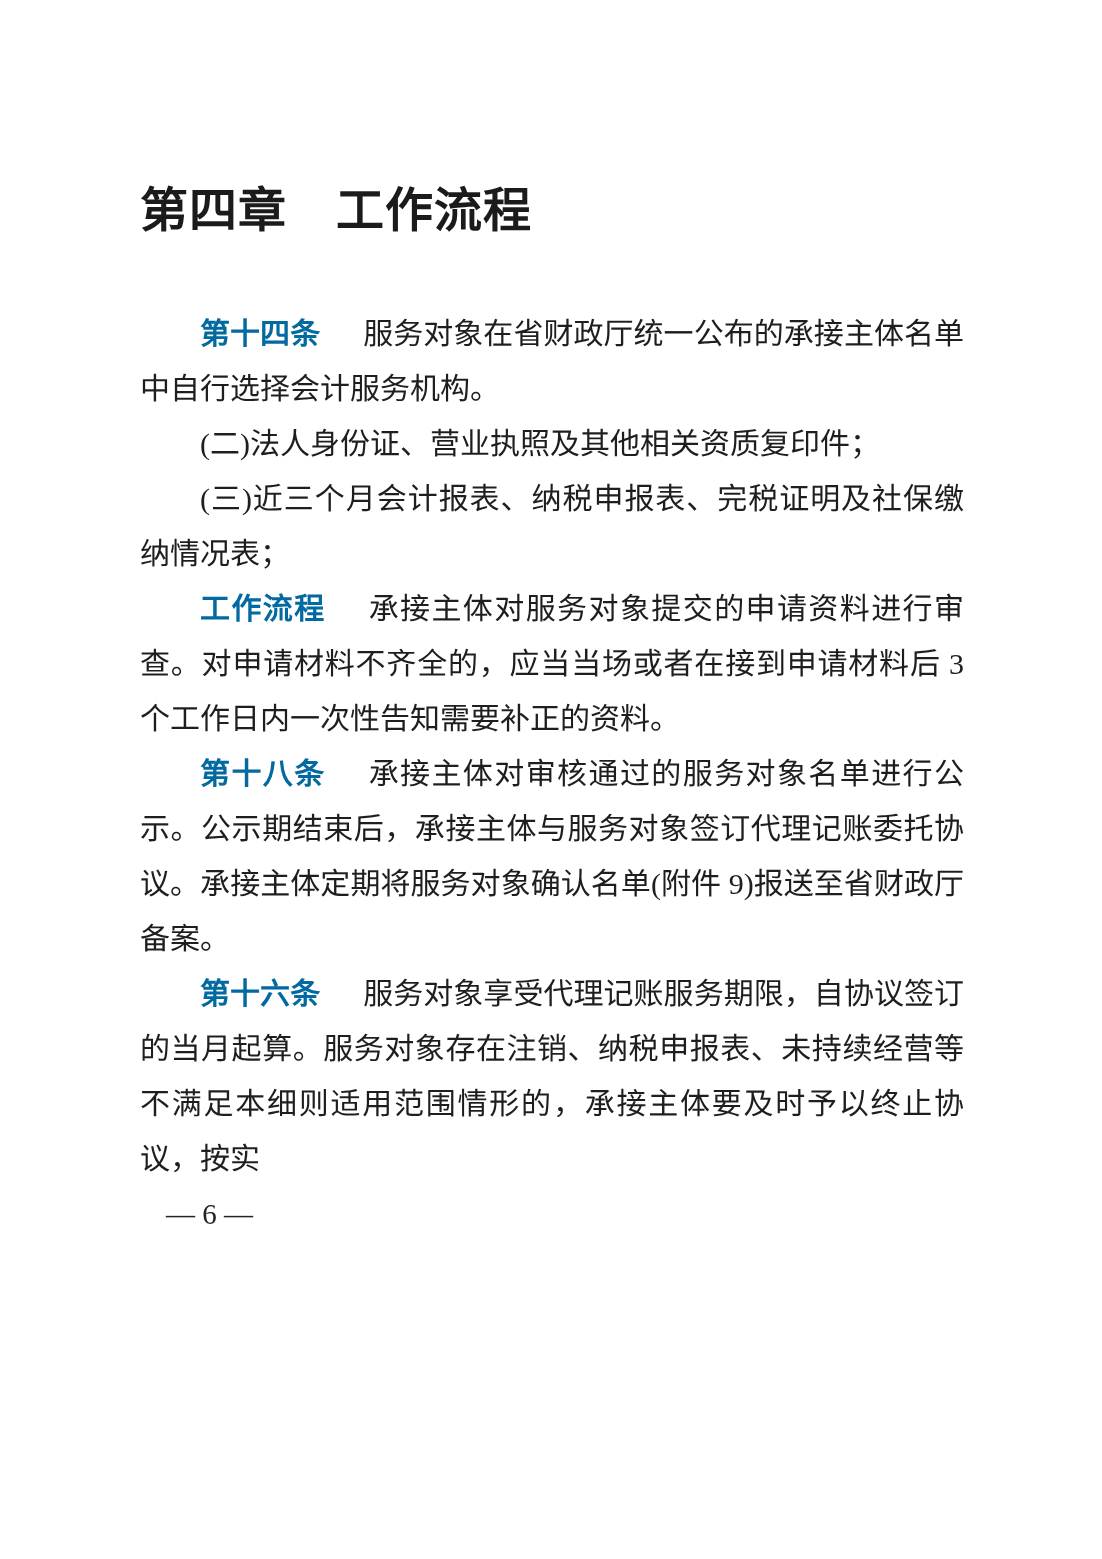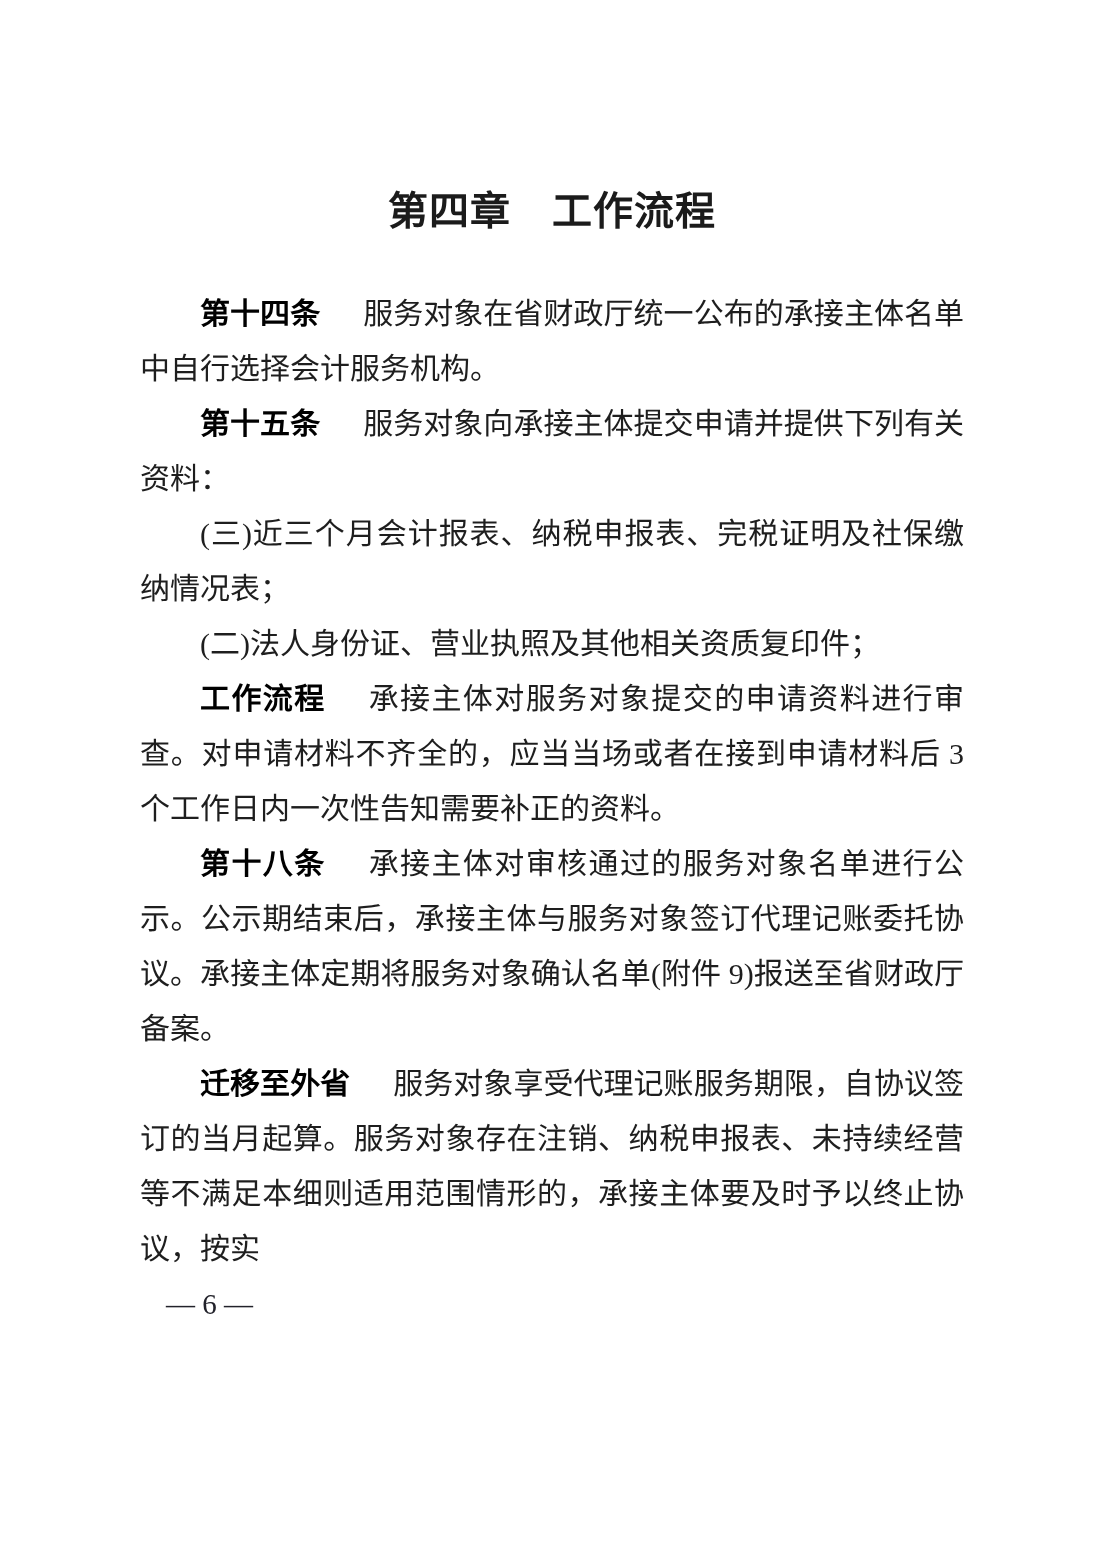--- a/index.html
+++ b/index.html
@@ -12,47 +12,47 @@
     width: 1102px;
     height: 1559px;
     background: #ffffff;
     box-sizing: border-box;
     padding: 193px 138px 0 140px;
     overflow: hidden;
     color: #1e1e1e;
     font-family: "Liberation Serif", "DejaVu Serif", serif;
   }
   .chapter-title {
-    margin: 0 0 57px 0;
+    margin: 0 0 77px 0;
     font-family: "Liberation Sans", "DejaVu Sans", sans-serif;
     font-weight: 700;
-    font-size: 40px;
+    font-size: 48px;
     line-height: 36px;
-    text-align: center;
+    text-align: left;
     letter-spacing: 1px;
     color: #1b1b1b;
   }
   .doc-body {
     width: 824px;
   }
   .para {
     margin: 0;
     font-size: 30px;
     line-height: 55px;
     text-align: justify;
     text-justify: inter-ideograph;
     text-indent: 2em;
     word-break: break-all;
     color: #1e1e1e;
   }
   .article-label {
     font-family: "Liberation Sans", "DejaVu Sans", sans-serif;
     font-weight: 700;
     margin-right: 43px;
-    color: #000000;
+    color: #0369a1;
   }
   .article-label:empty {
     margin-right: 0;
   }
   .page-number {
     margin-top: 10px;
     padding-left: 26px;
     font-size: 29px;
     line-height: 36px;
     text-align: left;
@@ -63,31 +63,30 @@
 <body>
 
 <div class="page">
 
   <h1 class="chapter-title">第四章　工作流程</h1>
 
   <div class="doc-body">
 
     <p class="para"><span class="article-label">第十四条</span><span class="para-text">服务对象在省财政厅统一公布的承接主体名单中自行选择会计服务机构。</span></p>
 
-    <p class="para"><span class="article-label">第十五条</span><span class="para-text">服务对象向承接主体提交申请并提供下列有关资料：</span></p>
 
 
+    <p class="para"><span class="article-label"></span><span class="para-text">(二)法人身份证、营业执照及其他相关资质复印件；</span></p>
+
     <p class="para"><span class="article-label"></span><span class="para-text">(三)近三个月会计报表、纳税申报表、完税证明及社保缴纳情况表；</span></p>
-
-    <p class="para"><span class="article-label"></span><span class="para-text">(二)法人身份证、营业执照及其他相关资质复印件；</span></p>
 
 
     <p class="para"><span class="article-label">工作流程</span><span class="para-text">承接主体对服务对象提交的申请资料进行审查。对申请材料不齐全的，应当当场或者在接到申请材料后 3 个工作日内一次性告知需要补正的资料。</span></p>
 
     <p class="para"><span class="article-label">第十八条</span><span class="para-text">承接主体对审核通过的服务对象名单进行公示。公示期结束后，承接主体与服务对象签订代理记账委托协议。承接主体定期将服务对象确认名单(附件 9)报送至省财政厅备案。</span></p>
 
-    <p class="para"><span class="article-label">迁移至外省</span><span class="para-text">服务对象享受代理记账服务期限，自协议签订的当月起算。服务对象存在注销、纳税申报表、未持续经营等不满足本细则适用范围情形的，承接主体要及时予以终止协议，按实</span></p>
+    <p class="para"><span class="article-label">第十六条</span><span class="para-text">服务对象享受代理记账服务期限，自协议签订的当月起算。服务对象存在注销、纳税申报表、未持续经营等不满足本细则适用范围情形的，承接主体要及时予以终止协议，按实</span></p>
 
   </div>
 
   <div class="page-number">— 6 —</div>
 
 </div>
 
 </body></html>

